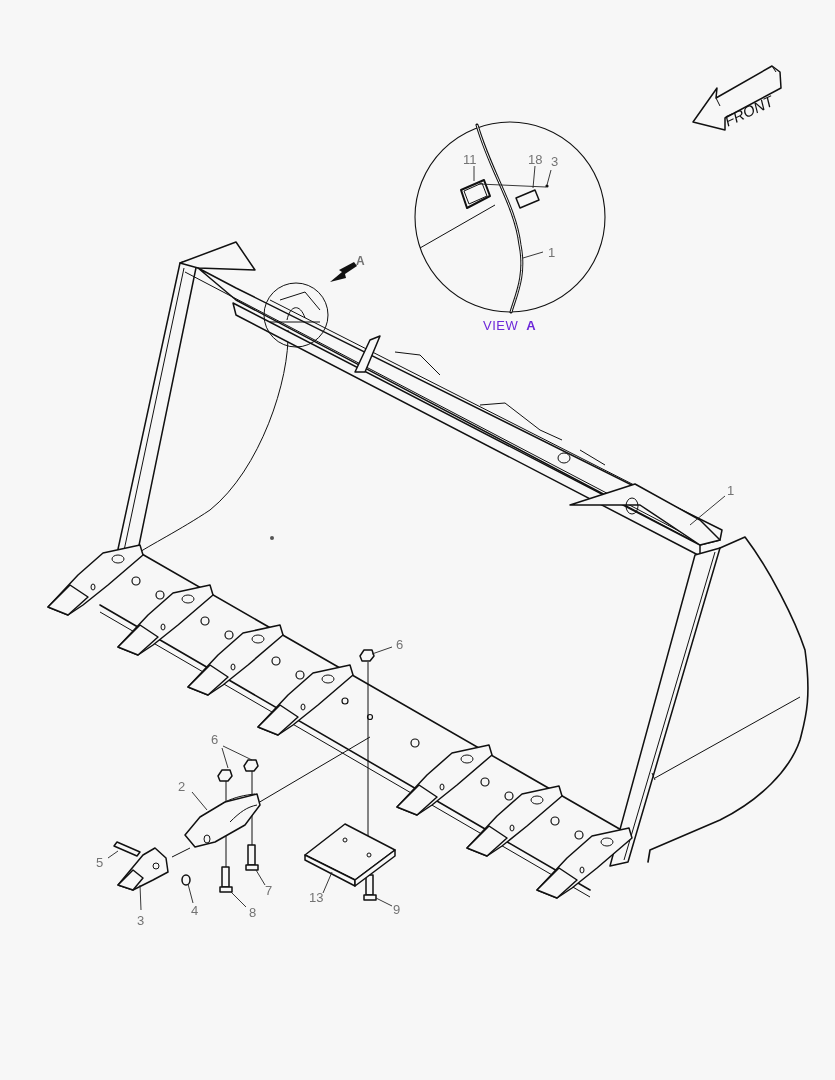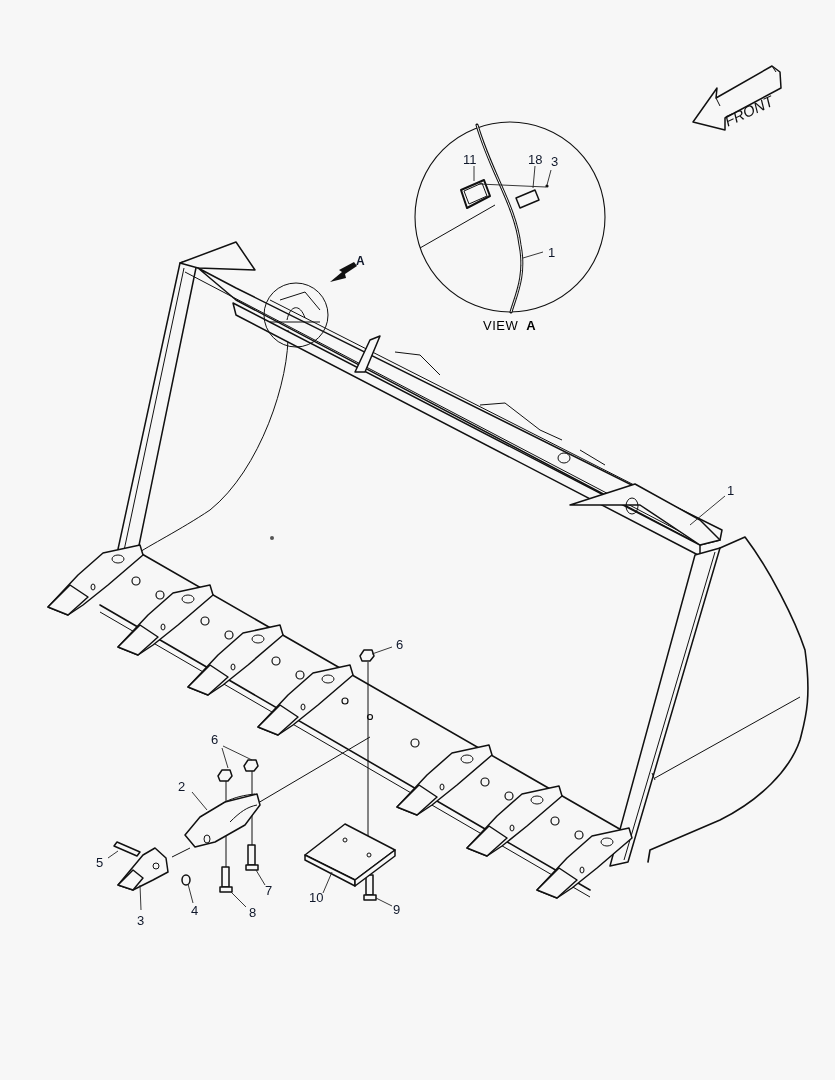--- a/index.html
+++ b/index.html
@@ -3,22 +3,22 @@
 <meta charset="utf-8">
 <style>
   html,body{margin:0;padding:0;}
   body{width:835px;height:1080px;background:#f7f7f7;overflow:hidden;font-family:"Liberation Sans",sans-serif;}
   #stage{position:relative;width:835px;height:1080px;}
   svg{position:absolute;left:0;top:0;}
   .ln{fill:none;stroke:#111;stroke-width:1.6;stroke-linejoin:round;stroke-linecap:round;}
   .th{fill:none;stroke:#111;stroke-width:1;}
   .lead{fill:none;stroke:#222;stroke-width:0.9;}
   .fillw{fill:#f7f7f7;stroke:#111;stroke-width:1.5;stroke-linejoin:round;}
-  .callout{position:absolute;font-size:13px;color:#0f172a;line-height:1;text-align:center;}
-  .view-label{position:absolute;font-size:13px;color:#000000;letter-spacing:0.5px;}
+  .callout{position:absolute;font-size:13px;color:#737373;line-height:1;text-align:center;}
+  .view-label{position:absolute;font-size:13px;color:#6d28d9;letter-spacing:0.5px;}
   .view-label b{font-weight:bold;margin-left:8px;}
   .front-text{font-family:"Liberation Sans",sans-serif;font-size:15px;font-style:italic;fill:#111;}
 </style>
 </head>
 <body>
 
 <div id="stage">
 <svg width="835" height="1080" viewBox="0 0 835 1080">
 
   <g>
@@ -223,20 +223,20 @@
 <span class="callout" style="left:727px;top:484px">1</span>
 <span class="callout" style="left:178px;top:780px">2</span>
 <span class="callout" style="left:137px;top:914px">3</span>
 <span class="callout" style="left:191px;top:904px">4</span>
 <span class="callout" style="left:96px;top:856px">5</span>
 <span class="callout" style="left:211px;top:733px">6</span>
 <span class="callout" style="left:396px;top:638px">6</span>
 <span class="callout" style="left:265px;top:884px">7</span>
 <span class="callout" style="left:249px;top:906px">8</span>
 <span class="callout" style="left:393px;top:903px">9</span>
-<span class="callout" style="left:309px;top:891px">10</span>
+<span class="callout" style="left:309px;top:891px">13</span>
 <span class="callout" style="left:463px;top:153px">11</span>
 <span class="callout" style="left:528px;top:153px">18</span>
 <span class="callout" style="left:551px;top:155px">3</span>
 <span class="callout" style="left:548px;top:246px">1</span>
 <span class="callout" style="left:356px;top:255px;font-weight:bold;font-size:12px">A</span>
 <div class="view-label" style="left:483px;top:318px"><span>VIEW</span><b>A</b></div>
 </div>
 
 </body></html>

